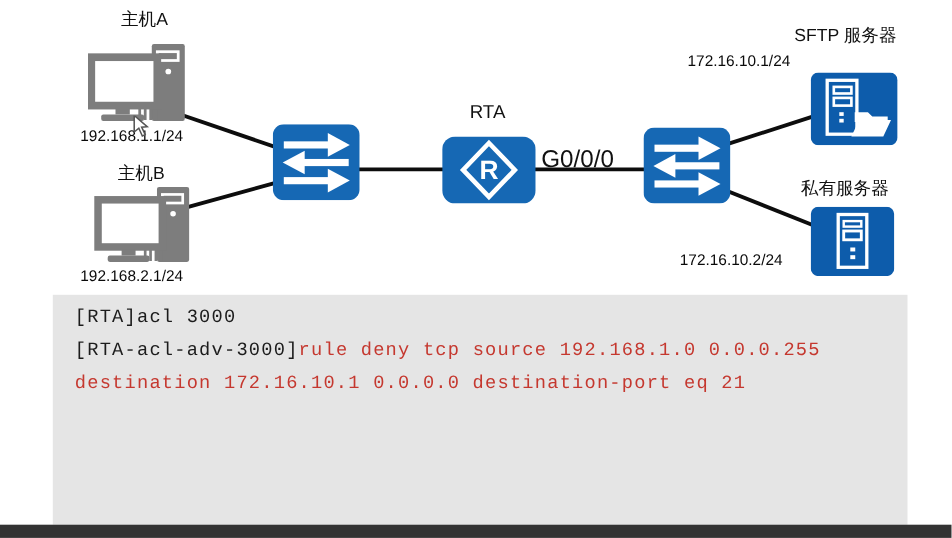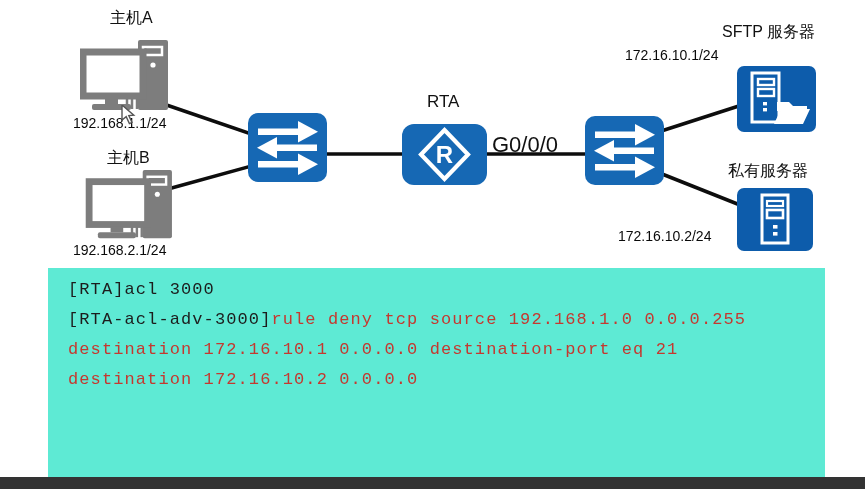--- a/index.html
+++ b/index.html
@@ -7,21 +7,21 @@
     width:865px;height:489px;position:relative;overflow:hidden;
     background:#ffffff;
     font-family:"Liberation Sans","DejaVu Sans",sans-serif;
   }
   .lbl{position:absolute;color:#111;font-size:16px;white-space:nowrap;}
   .ip{position:absolute;color:#0a0a0a;font-size:14px;white-space:nowrap;}
   .icon{position:absolute;}
   .links{position:absolute;left:0;top:0;}
   .console{
     position:absolute;left:48px;top:268px;width:777px;height:209px;
-    background:#5eead4;box-sizing:border-box;padding:7px 0 0 20px;
+    background:#e5e5e5;box-sizing:border-box;padding:7px 0 0 20px;
     font-family:"Liberation Mono","DejaVu Sans Mono",monospace;
     font-size:17px;letter-spacing:1.1px;color:#1c1c1c;
   }
   .console .line{height:30px;line-height:30px;white-space:pre;}
   .console .red{color:#c5382f;}
   .bottombar{position:absolute;left:0;top:477px;width:865px;height:12px;background:#333333;}
   svg{display:block;}
 </style>
 </head>
 <body>
@@ -142,16 +142,15 @@
     <rect x="36" y="37" width="4.5" height="3.6" fill="#ffffff"></rect>
     <rect x="36" y="44" width="4.5" height="3.6" fill="#ffffff"></rect>
   </svg>
 </div>
 <div class="ip" style="left:618px;top:228px;">172.16.10.2/24</div>
 
 <div class="console">
     <div class="line"><span>[RTA]acl 3000</span></div>
     <div class="line"><span>[RTA-acl-adv-3000]</span><span class="red">rule deny tcp source 192.168.1.0 0.0.0.255</span></div>
     <div class="line"><span class="red">destination 172.16.10.1 0.0.0.0 destination-port eq 21</span></div>
-    <div class="line"><span class="red">destination 172.16.10.2 0.0.0.0</span></div>
   </div>
 
 <div class="bottombar"></div>
 
 </body></html>

